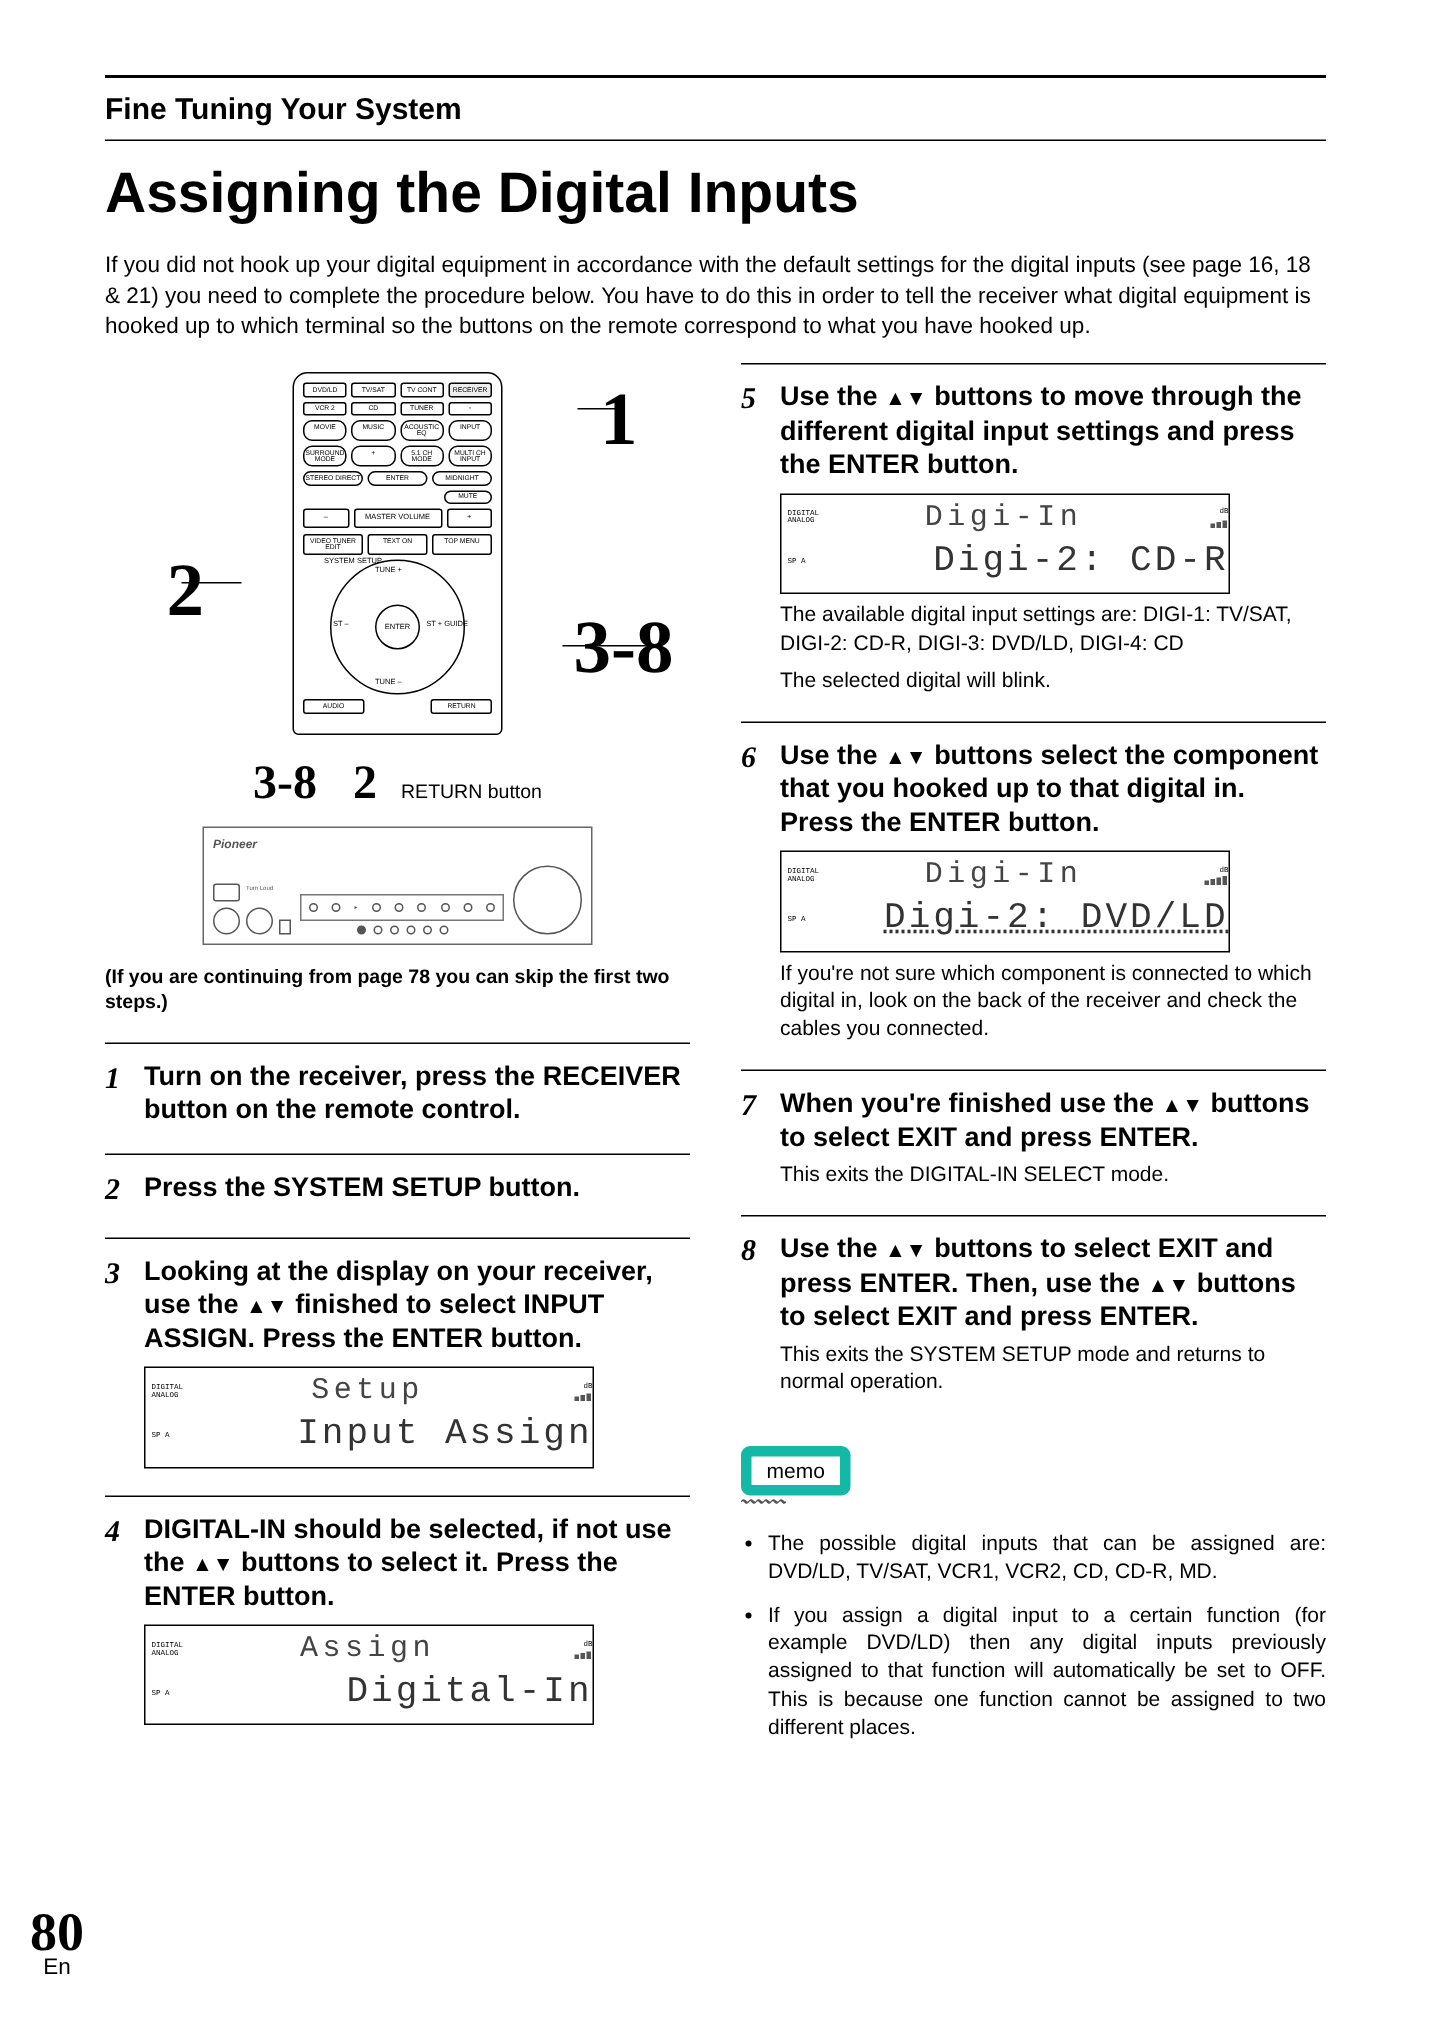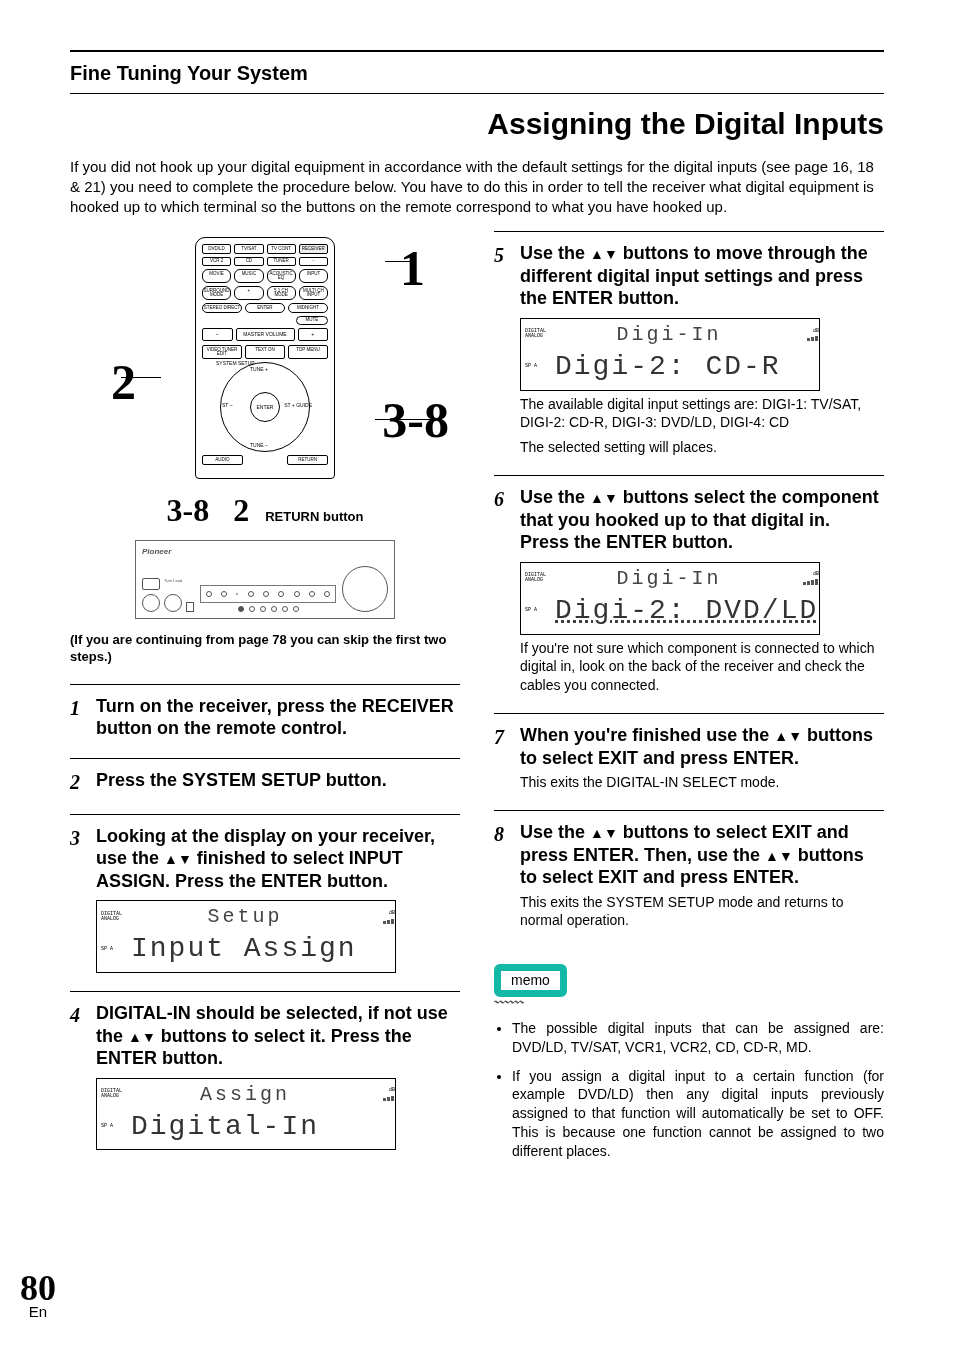--- a/index.html
+++ b/index.html
@@ -13,24 +13,23 @@
     line-height: 1.35;
   }
   .rule-thick { border-top: 2.5px solid #000; margin-bottom: 6px; }
   .rule-thin { border-top: 1px solid #000; }
   .section-bar {
     font-weight: bold;
     font-size: 20px;
     padding: 2px 0 6px 0;
   }
   h1.title {
-    font-size: 30px;
+    font-size: 38px;
     font-weight: bold;
     margin: 10px 0 12px 0;
-    text-align: right;
   }
   p.intro { font-size: 15px; margin-bottom: 14px; }
   .cols { display: flex; gap: 34px; }
   .col { flex: 1 1 0; }
   .remote-wrap { position: relative; width: 280px; margin: 6px auto 10px auto; }
   .remote {
     width: 140px;
     margin: 0 auto;
     border: 1px solid #000;
     border-radius: 10px 10px 4px 4px;
@@ -70,21 +69,21 @@
     line-height: 1;
   }
   .callout-line { position:absolute; background:#000; height:1px; }
   .secondary-labels {
     text-align: center;
     font-family: "Times New Roman", serif;
     font-weight: bold;
     font-size: 32px;
     margin-top: 6px;
   }
-  .secondary-labels .ret { font-family: Arial; font-size: 13px; font-weight: bold; }
+  .secondary-labels .ret { font-family: Arial; font-size: 13px; font-weight: normal; }
   .amp {
     width: 260px;
     border: 1px solid #666;
     margin: 8px auto 12px auto;
     padding: 6px;
     font-size: 5px;
     color:#555;
   }
   .amp .logo { font-style:italic; font-weight:bold; font-size:8px; }
   .amp .row2 { display:flex; align-items:flex-end; gap:6px; margin-top:8px; }
@@ -115,21 +114,21 @@
     padding: 2px 0 4px 4px;
     font-family: "Courier New", monospace;
     background:#fff;
   }
   .lcd .top { display:flex; align-items:center; }
   .lcd .side { font-size:5px; line-height:1; width:30px; }
   .lcd .mid { flex:1; text-align:center; font-size:20px; letter-spacing:3px; color:#444; }
   .lcd .db { font-size:5px; width:36px; text-align:right; }
   .lcd .bot { display:flex; align-items:center; }
   .lcd .pre { font-size:5px; width:30px; }
-  .lcd .main { flex:1; font-size:28px; letter-spacing:2px; color:#333; text-align:left; }
+  .lcd .main { flex:1; font-size:24px; letter-spacing:2px; color:#333; text-align:right; }
   .divider { border-top:1px solid #000; margin-bottom:10px; }
   .memo-badge {
     display:inline-block; border:7px solid #14b8a6; border-radius:6px;
     padding:0 10px; font-size:14px; margin-top:4px;
   }
   .memo-squiggle { font-size:10px; color:#555; margin-top:-2px; }
   ul.memo { margin:10px 0 0 18px; font-size:14px; }
   ul.memo li { margin-bottom:10px; text-align:justify; }
   .pagenum {
     position: fixed;
@@ -350,21 +349,21 @@
             <div class="mid">Digi-In</div>
             <div class="db"><span>dB</span><br><span class="bars"><span style="height:3px"></span><span style="height:4px"></span><span style="height:5px"></span></span></div>
           </div>
         <div class="bot">
             <div class="pre">SP A</div>
             <div class="main">Digi-2: CD-R</div>
           </div>
       </div>
       <div class="step-body">
         <p>The available digital input settings are: DIGI-1: TV/SAT, DIGI-2: CD-R, DIGI-3: DVD/LD, DIGI-4: CD</p>
-        <p>The selected setting will places.</p>
+        <p>The selected digital will blink.</p>
       </div>
     </div>
 
     <div class="divider"></div>
     <div class="step">
       <div class="step-head">
         <div class="step-num">6</div>
         <div class="step-title">
           <span>Use the </span><span class="tri-up">▲</span><span class="tri-down">▼</span><span> buttons select the component that you hooked up to that digital in. Press the ENTER button.</span>
         </div>

